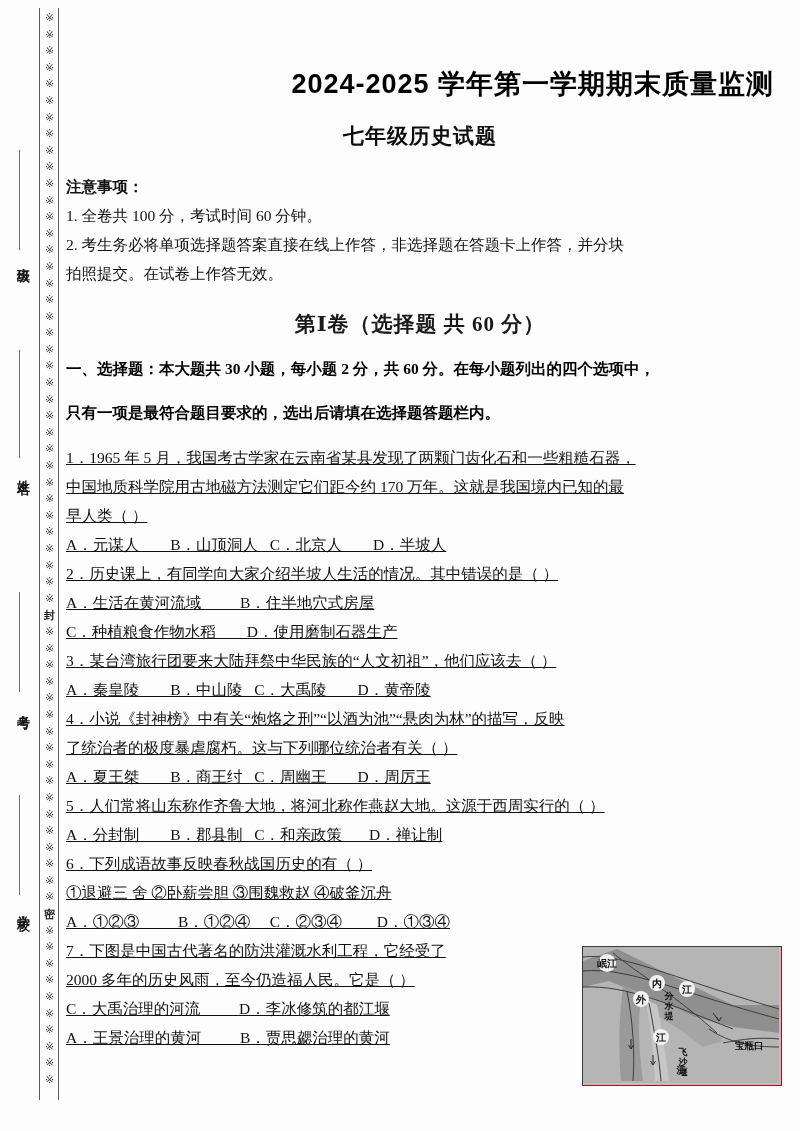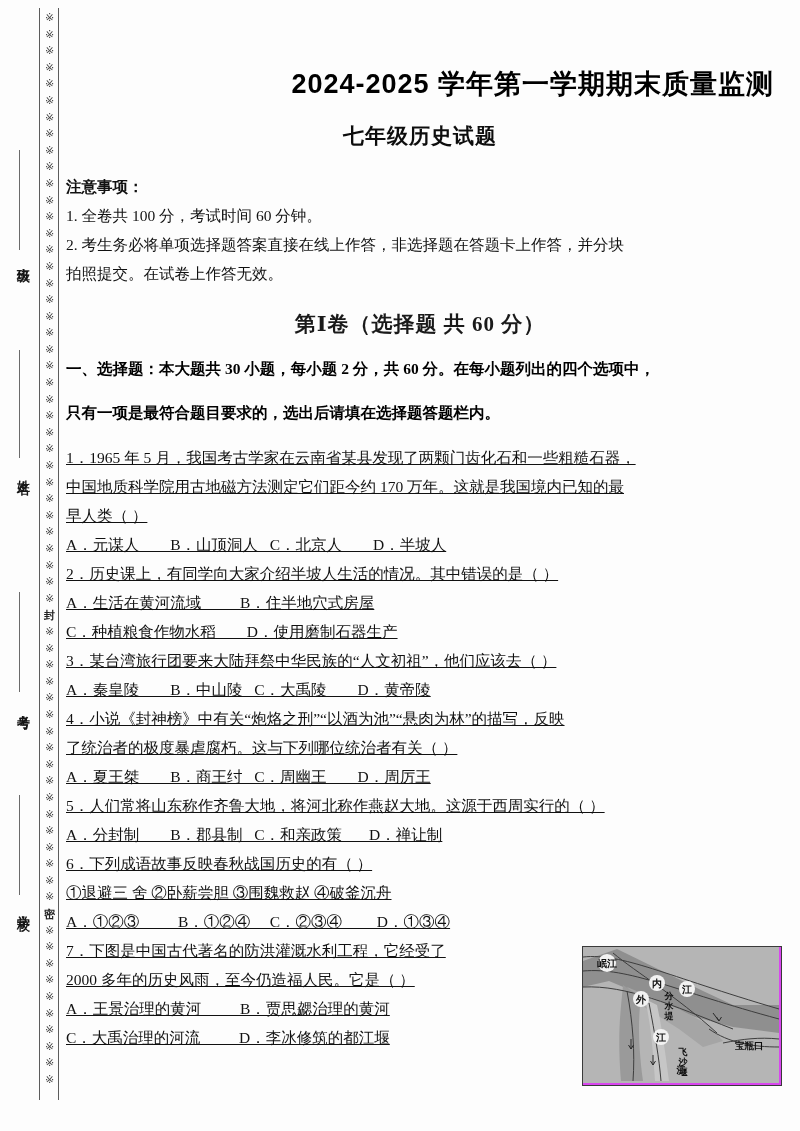--- a/index.html
+++ b/index.html
@@ -177,21 +177,21 @@
   #q7-textblock { width: 505px; }
 
   
   #figure-dujiangyan {
     position: absolute;
     left: 516px;
     top: 10px;
     width: 198px;
     height: 138px;
     border: 1.5px solid #3a3a3a;
-    background: #d946ef;
+    background: #fca5a5;
     overflow: hidden;
   }
   #figure-dujiangyan svg { display: block; }
 </style>
 </head>
 <body>
 
 <div id="page">
 
   <div id="seal-column">
@@ -324,22 +324,22 @@
         </div>
         <div class="question" id="question-6">
           <p class="q-stem">6．下列成语故事反映春秋战国历史的有（    ）</p>
           <p class="q-sub">①退避三 舍 ②卧薪尝胆 ③围魏救赵 ④破釜沉舟</p>
           <p class="opt-row">A．①②③          B．①②④     C．②③④         D．①③④</p>
         </div>
         <div class="question" id="question-7">
           <div id="q7-textblock">
             <p class="q-stem">7．下图是中国古代著名的防洪灌溉水利工程，它经受了</p>
             <p class="q-stem">2000 多年的历史风雨，至今仍造福人民。它是（    ）</p>
+            <p class="opt-row">C．大禹治理的河流          D．李冰修筑的都江堰</p>
             <p class="opt-row">A．王景治理的黄河          B．贾思勰治理的黄河</p>
-            <p class="opt-row">C．大禹治理的河流          D．李冰修筑的都江堰</p>
           </div>
           <div id="figure-dujiangyan">
             <svg width="196" height="136" viewBox="0 0 196 136">
               <rect x="0" y="0" width="196" height="136" fill="#b5b5b5"></rect>
               <path d="M0,14 L34,2 L120,44 L150,58 L196,58 L196,86 L150,80 L112,70 L26,34 L0,40 Z" fill="#8f8f8f"></path>
               <path d="M44,40 L96,62 L126,78 L140,94 L120,100 L96,82 L58,58 Z" fill="#a5a5a5"></path>
               <path d="M40,38 C38,62 34,84 38,134 L60,134 C54,90 56,66 58,50 Z" fill="#9a9a9a"></path>
               <path d="M62,52 C68,78 70,104 72,134 L86,134 C82,102 78,76 74,58 Z" fill="#c6c6c6"></path>
               <path d="M0,10 C40,6 80,28 196,62" fill="none" stroke="#3d3d3d" stroke-width="1"></path>
               <path d="M0,24 C46,20 92,44 196,72" fill="none" stroke="#3d3d3d" stroke-width="1"></path>

